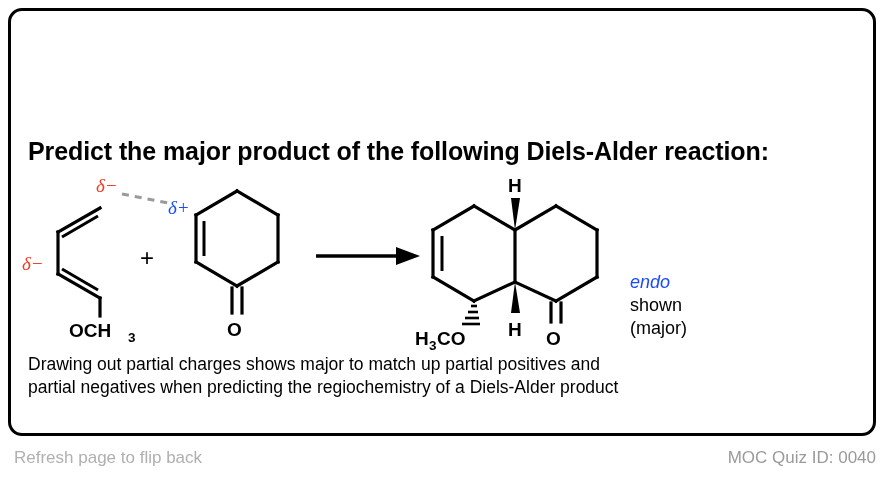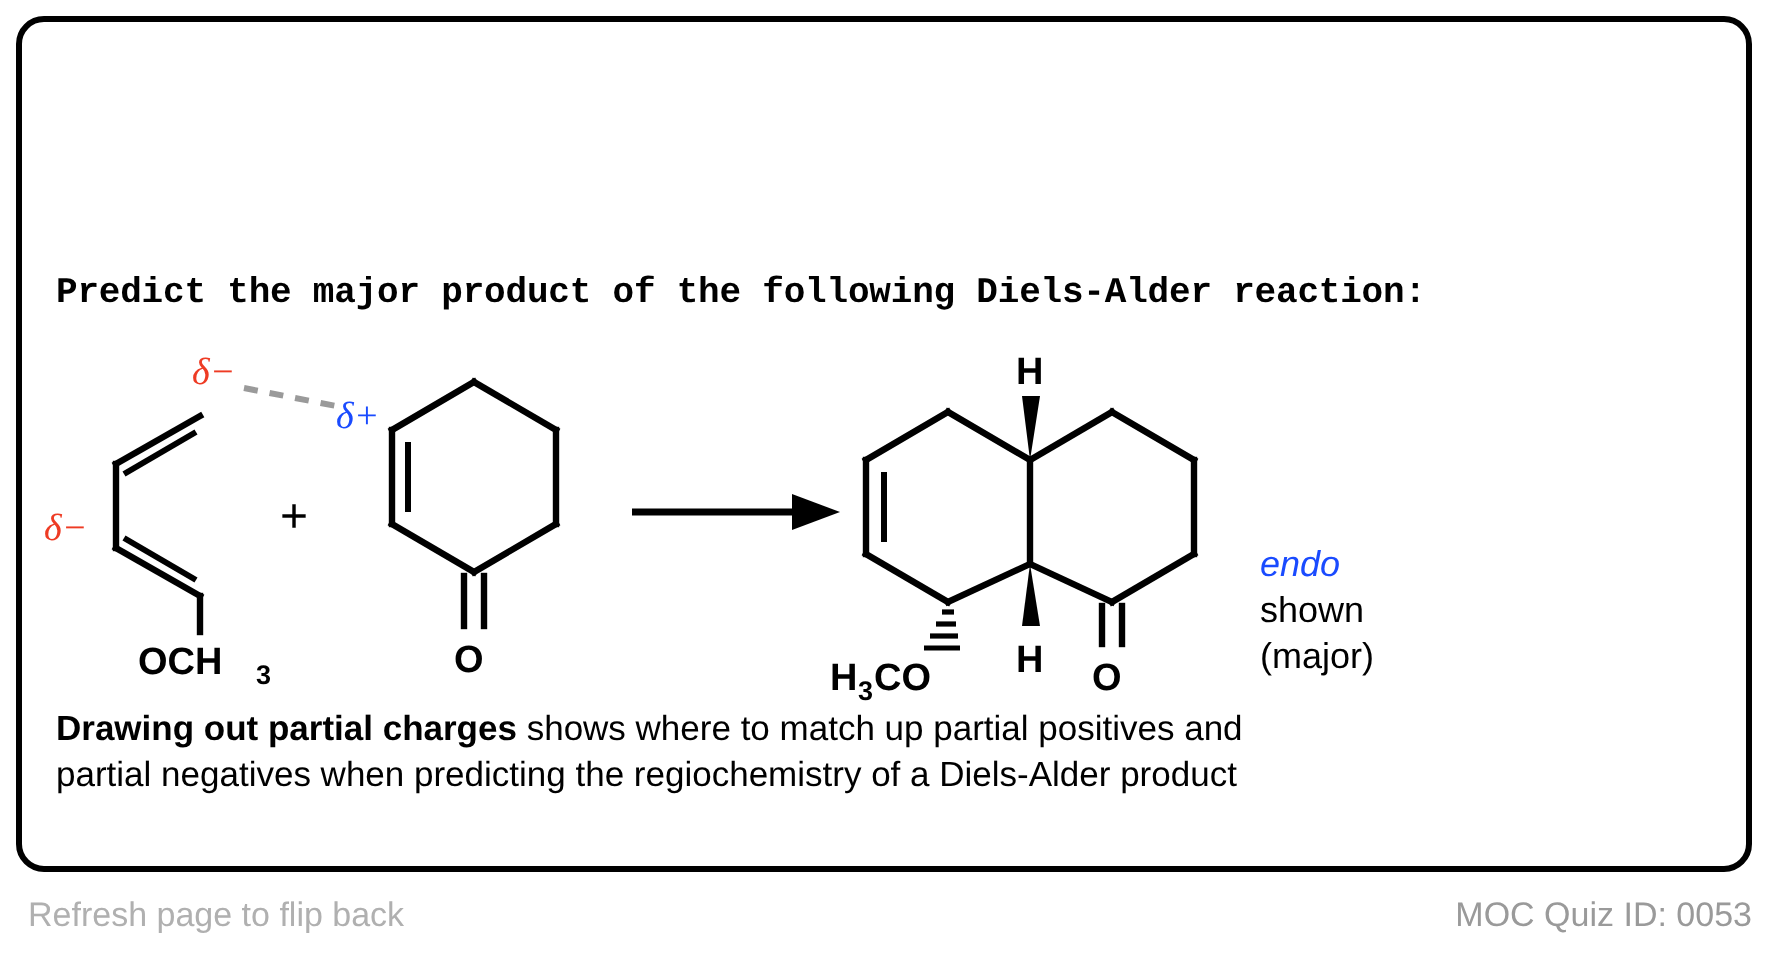--- a/index.html
+++ b/index.html
@@ -22,44 +22,43 @@
     height: 428px;
     border: 3px solid #000000;
     border-radius: 14px;
     box-sizing: border-box;
     background: #ffffff;
   }
   #prompt-title {
     position: absolute;
     left: 28px;
     top: 137px;
-    font-size: 18px;
+    font-size: 25px;
     font-weight: bold;
     color: #000000;
     letter-spacing: -0.1px;
     white-space: nowrap;
-    font-family: Liberation Mono, monospace;
   }
   #scheme {
     position: absolute;
     left: 0px;
     top: 170px;
     width: 890px;
     height: 185px;
   }
   #explanation {
     position: absolute;
     left: 28px;
     top: 353px;
     width: 600px;
     font-size: 17.5px;
     line-height: 22.5px;
     color: #000000;
   }
-  #explanation b { font-weight: bold; }
+  #explanation b { font-weight: normal; }
   #footer-left {
     position: absolute;
     left: 14px;
     top: 448px;
     font-size: 17px;
     color: #b0b0b0;
     white-space: nowrap;
   }
   #footer-right {
     position: absolute;
@@ -218,16 +217,16 @@
   </g>
 
   <g>
     <text class="endo-word" x="630" y="118">endo</text>
     <text class="note-word" x="630" y="141">shown</text>
     <text class="note-word" x="630" y="164">(major)</text>
   </g>
 
 </svg>
 
-<div id="explanation"><b>Drawing out partial charges</b><span> shows where to match up partial positives and partial negatives when predicting the regiochemistry of a Diels-Alder product</span></div>
+<div id="explanation"><b>Drawing out partial charges</b><span> shows major to match up partial positives and partial negatives when predicting the regiochemistry of a Diels-Alder product</span></div>
 
 <div id="footer-left">Refresh page to flip back</div>
-<div id="footer-right">MOC Quiz ID: 0053</div>
+<div id="footer-right">MOC Quiz ID: 0040</div>
 
 </body></html>

